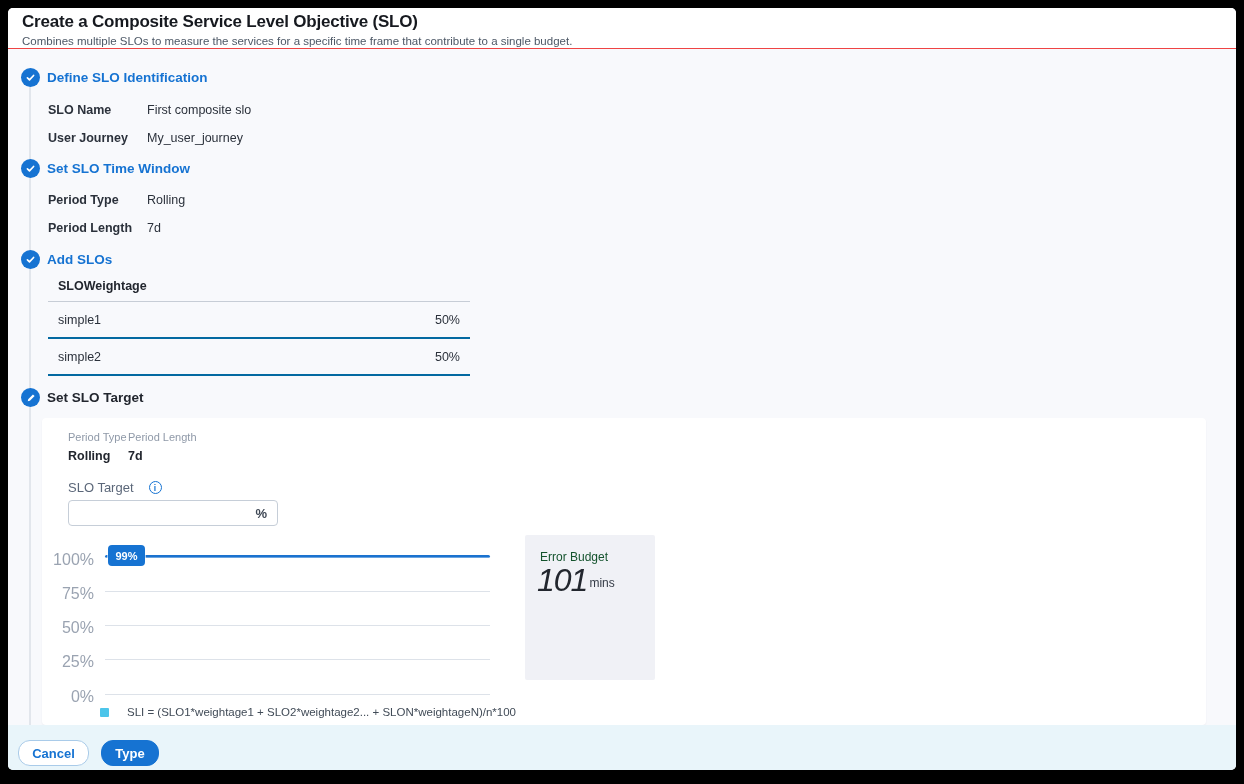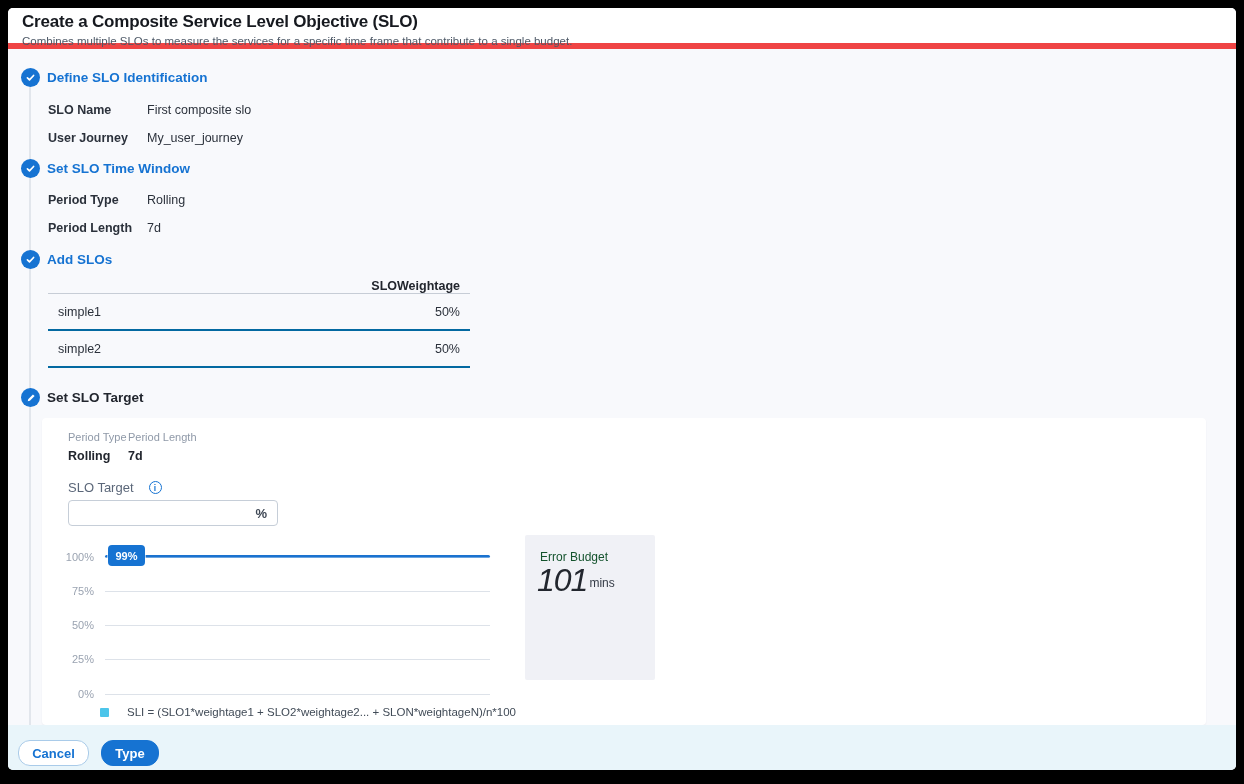--- a/index.html
+++ b/index.html
@@ -1,50 +1,50 @@
 <!DOCTYPE html>
 <html><head>
 <meta charset="utf-8">
 <style>
   * { margin:0; padding:0; box-sizing:border-box; }
   html,body { width:1244px; height:784px; background:#000; font-family:"Liberation Sans", sans-serif; }
   .screen { position:absolute; left:8px; top:8px; width:1228px; height:762px; background:#f8f9fc; border-radius:5px; overflow:hidden; }
 
   
-  .hdr { position:absolute; left:0; top:0; width:100%; height:41px; background:#fff; border-bottom:6px solid #ef4444; }
+  .hdr { position:absolute; left:0; top:0; width:100%; height:41px; background:#fff; border-bottom:1px solid #ef4444; }
   .hdr-title { position:absolute; left:14px; top:4px; font-size:17px; font-weight:700; color:#16191f; letter-spacing:-0.2px; }
   .hdr-sub { position:absolute; left:14px; top:27px; font-size:11.5px; color:#4d5866; }
 
   
   .connector { position:absolute; left:21px; top:62px; width:2px; height:655px; background:#e2e6ec; }
   .step-icon { position:absolute; left:13px; width:19px; height:19px; border-radius:50%; background:#1673d2; display:flex; align-items:center; justify-content:center; z-index:2; }
   .step-title { position:absolute; left:39px; font-size:13.5px; font-weight:700; color:#1673d2; }
   .step-title.dark { color:#22262e; }
 
   .frow { position:absolute; left:40px; font-size:12.5px; color:#2b313b; }
   .frow .flabel { display:inline-block; width:99px; font-weight:700; color:#2b313b; }
   .frow .fvalue { color:#2b313b; }
 
   
   .slo-table { position:absolute; left:40px; top:271px; width:422px; }
-  .t-head { display:flex; justify-content:flex-end; padding:0 10px 0 10px; border-bottom:1px solid #c7cdd6; font-size:12.5px; font-weight:700; color:#22262e; }
+  .t-head { display:flex; justify-content:flex-start; padding:0 10px 8px 10px; border-bottom:1px solid #c7cdd6; font-size:12.5px; font-weight:700; color:#22262e; }
   .t-row { display:flex; justify-content:space-between; padding:11px 10px 10px 10px; border-bottom:2px solid #0369a1; font-size:12.5px; color:#2b313b; }
 
   
   .card { position:absolute; left:34px; top:410px; width:1164px; height:307px; background:#fff; border-radius:4px; box-shadow:0 1px 2px rgba(30,40,60,0.06); }
   .mini-label { position:absolute; top:13px; font-size:11px; color:#8f99a8; }
   .mini-value { position:absolute; top:31px; font-size:12.5px; font-weight:700; color:#22262e; }
   .tgt-label { position:absolute; left:26px; top:62px; font-size:13px; color:#5b6779; display:flex; align-items:center; gap:15px; }
   .info-icon { display:inline-flex; width:13px; height:13px; border:1.3px solid #1673d2; border-radius:50%; color:#1673d2; font-size:8.5px; font-weight:700; align-items:center; justify-content:center; font-style:normal; }
   .tgt-input { position:absolute; left:26px; top:82px; width:210px; height:26px; border:1px solid #c6ced8; border-radius:4px; background:#fff; }
   .tgt-input input { position:absolute; left:0; top:0; width:170px; height:24px; border:none; outline:none; padding-left:10px; font-size:13px; color:#22262e; font-family:"Liberation Sans",sans-serif; background:transparent; }
   .tgt-unit { position:absolute; right:10px; top:5px; font-size:13px; font-weight:700; color:#3e4754; }
 
   
-  .grid-label { position:absolute; width:48px; text-align:right; font-size:11px; color:#9aa3b1; transform:translateY(-6px); }
+  .grid-label { position:absolute; width:48px; text-align:right; font-size:16px; color:#9aa3b1; transform:translateY(-6px); }
   .grid-line { position:absolute; left:63px; width:385px; height:1px; background:#dde2e9; }
   .slider-line { position:absolute; left:63px; top:137px; width:385px; height:3px; background:linear-gradient(to bottom,#1a72cf 60%, #6aa4e0 60%); border-radius:2px; }
   .slider-pill { position:absolute; left:66px; top:127px; width:37px; height:21px; background:#1673d2; border-radius:4px; color:#fff; font-size:11px; font-weight:700; display:flex; align-items:center; justify-content:center; z-index:2; box-shadow:0 0 0 1px rgba(255,255,255,0.6); }
 
   
   .eb-card { position:absolute; left:483px; top:117px; width:130px; height:145px; background:#f0f1f6; border-radius:2px; }
   .eb-label { position:absolute; left:15px; top:15px; font-size:12px; color:#14532d; }
   .eb-number { position:absolute; left:12px; top:26px; display:flex; align-items:flex-end; }
   .eb-value { font-size:32px; font-weight:400; color:#22262e; letter-spacing:-1px; line-height:1.2;font-style:italic; }
   .eb-unit { font-size:12px; color:#343b46; margin-left:2px; margin-bottom:9px; }

